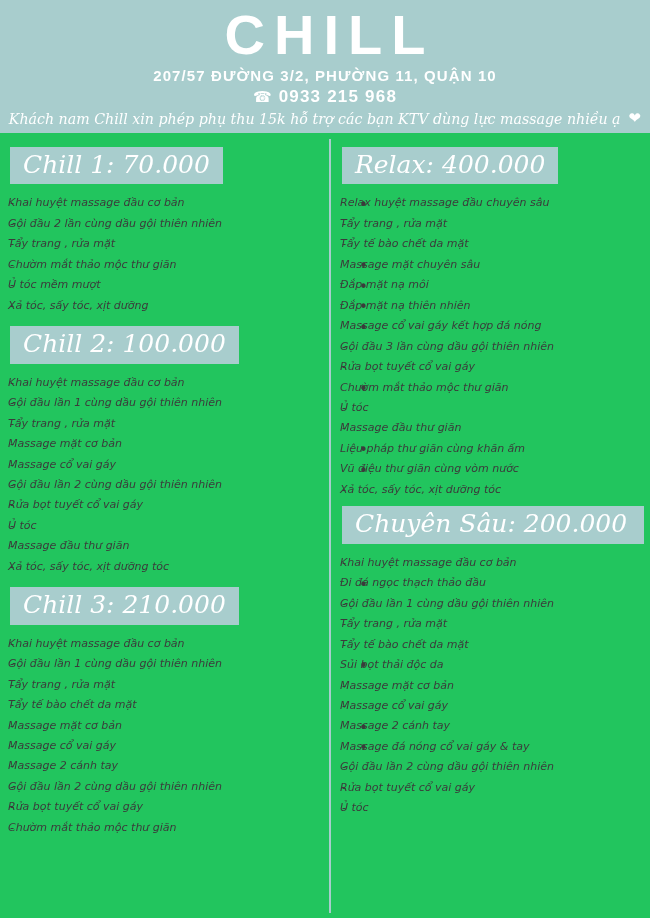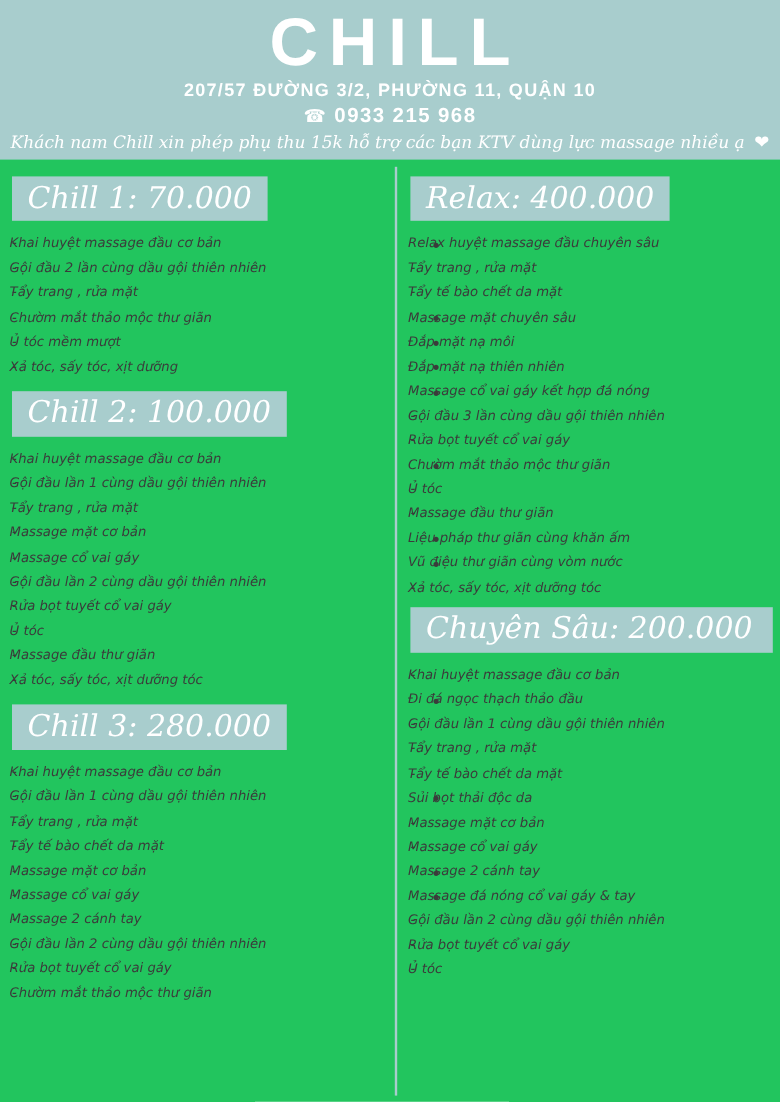--- a/index.html
+++ b/index.html
@@ -216,21 +216,21 @@
           <li class="dash">Massage cổ vai gáy</li>
           <li class="dash">Gội đầu lần 2 cùng dầu gội thiên nhiên</li>
           <li class="dash">Rửa bọt tuyết cổ vai gáy</li>
           <li class="dash">Ủ tóc</li>
           <li class="dash">Massage đầu thư giãn</li>
           <li class="dash">Xả tóc, sấy tóc, xịt dưỡng tóc</li>
         </ul>
       </div>
 
       <div>
-        <div class="sect-title">Chill 3: 280.000</div>
+        <div class="sect-title">Chill 3: 210.000</div>
         <ul class="items">
           <li class="dash">Khai huyệt massage đầu cơ bản</li>
           <li class="dash">Gội đầu lần 1 cùng dầu gội thiên nhiên</li>
           <li class="dash">Tẩy trang , rửa mặt</li>
           <li class="dash">Tẩy tế bào chết da mặt</li>
           <li class="dash">Massage mặt cơ bản</li>
           <li class="dash">Massage cổ vai gáy</li>
           <li class="dash">Massage 2 cánh tay</li>
           <li class="dash">Gội đầu lần 2 cùng dầu gội thiên nhiên</li>
           <li class="dash">Rửa bọt tuyết cổ vai gáy</li>

